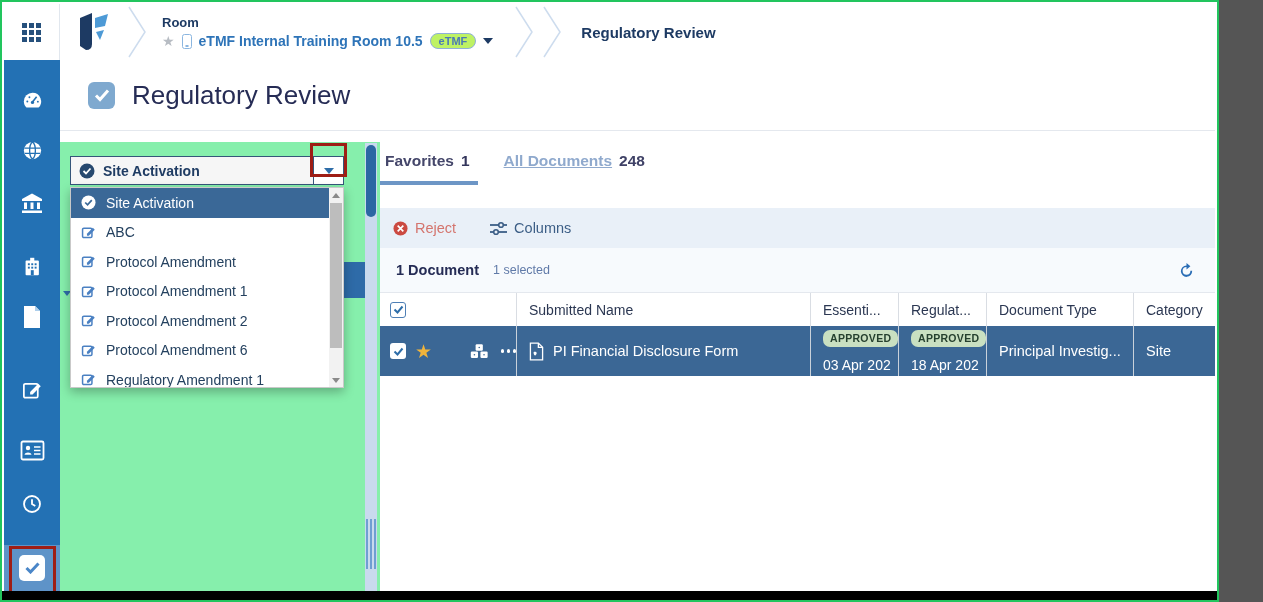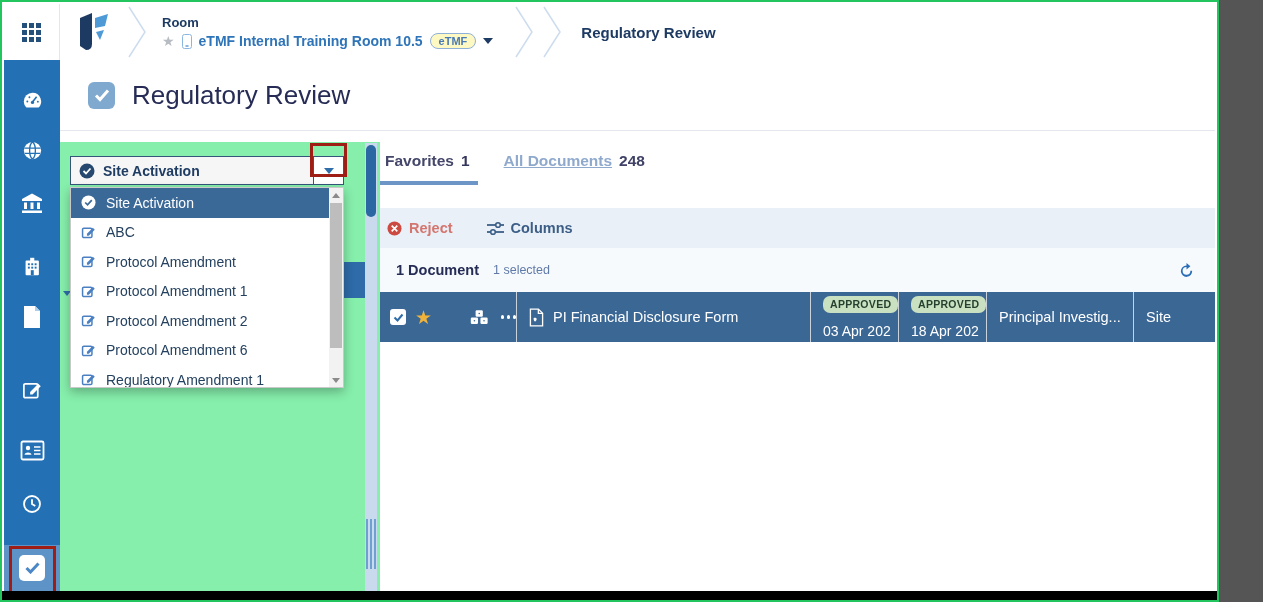--- a/index.html
+++ b/index.html
@@ -13,21 +13,21 @@
   .appgrid i { background:#26507c; display:block; }
   .logo-wrap { width:66px; display:flex; align-items:center; justify-content:center; }
   .chev-sep { align-self:stretch; display:flex; align-items:center; }
   .crumb { display:flex; flex-direction:column; justify-content:center; gap:3px; padding:0 14px; }
   .crumb-label { font-size:13px; font-weight:700; color:#1d3a63; }
   .crumb-line { display:flex; align-items:center; gap:7px; }
   .crumb-link { font-size:14px; font-weight:700; color:#2e74b8; }
   .star-gray { color:#b7bcc3; font-size:14px; line-height:1; }
   .tablet { width:10px; height:15px; border:1.5px solid #8bb6e0; border-radius:2.5px; position:relative; }
   .tablet::after { content:""; position:absolute; bottom:1px; left:50%; transform:translateX(-50%); width:3px; height:1.5px; background:#8bb6e0; }
-  .pill { font-size:11px; font-weight:700; color:#4a7ab5; border:1.5px solid #8fb0d8; background:#fef9c3; border-radius:10px; padding:1px 8px; }
+  .pill { font-size:11px; font-weight:700; color:#4a7ab5; border:1.5px solid #8fb0d8; background:#bef264; border-radius:10px; padding:1px 8px; }
   .caret-down { width:0; height:0; border-left:5px solid transparent; border-right:5px solid transparent; border-top:6px solid #1d3a63; display:inline-block; }
   .caret-down.blue { border-top-color:#2e6da8; }
   .crumb-current { display:flex; align-items:center; padding:0 18px; font-size:15px; font-weight:700; color:#1d3a63; }
 
   
   .sidebar { position:absolute; left:2px; top:58px; bottom:2px; width:56px; background:#2371b4; }
   .side-icon { position:absolute; left:0; width:56px; height:34px; display:flex; align-items:center; justify-content:center; cursor:pointer; }
   .side-active { position:absolute; left:0; width:56px; height:47px; background:#5e93c8; }
   .task-box { width:26px; height:26px; background:#fff; border-radius:5px; display:flex; align-items:center; justify-content:center; }
 
@@ -63,21 +63,21 @@
   .main { position:absolute; left:378px; top:130px; right:2px; bottom:2px; background:#fff; }
   .tabs { position:absolute; left:0; top:20px; display:flex; align-items:center; }
   .tab { display:flex; gap:7px; font-size:15.5px; cursor:pointer; }
   .tab .t-label { font-weight:600; color:#44466a; }
   .tab .t-count { font-weight:700; color:#34365c; }
   .tab.inactive { margin-left:34px; }
   .tab.inactive .t-label { color:#8fa9cd;text-decoration:underline; }
   .tab.inactive .t-count { color:#3f4166; }
   .tab-underline { position:absolute; left:0; top:49px; width:98px; height:4px; background:#6d96c6; }
 
-  .toolbar { position:absolute; left:0; right:0; top:76px; height:40px; background:#e9f0f8; display:flex; align-items:center; gap:34px; padding-left:7px;font-weight:bold; }
+  .toolbar { position:absolute; left:0; right:0; top:76px; height:40px; background:#e9f0f8; display:flex; align-items:center; gap:34px; padding-left:13px; }
   .tool-item { display:flex; align-items:center; gap:7px; font-size:14.5px; cursor:pointer; }
   .tool-item.reject { color:#d4756e; }
   .tool-item.columns { color:#3c5e86; }
 
   .count-band { position:absolute; left:0; right:0; top:116px; height:44px; background:#f7fafd; display:flex; align-items:center; padding-left:16px; }
   .doc-count { font-size:14.5px; font-weight:700; color:#252c55; }
   .sel-count { font-size:12.5px; color:#607aa8; margin-left:14px; }
   .refresh-btn { margin-left:auto; margin-right:20px; cursor:pointer; display:flex; }
 
   .grid-table { position:absolute; left:0; right:0; top:160px; }
@@ -367,20 +367,34 @@
       <span class="doc-count">1 Document</span>
       <span class="sel-count">1 selected</span>
       <span class="refresh-btn">
         <svg width="17" height="17" viewBox="0 0 24 24" fill="#2a6db5">
           <path d="M12 5 V1.5 l5.5 4.5 L12 10.5 V7 a5.5 5.5 0 1 0 5.5 5.5 h2.5 A8 8 0 1 1 12 5 Z"></path>
         </svg>
       </span>
     </div>
 
     <div class="grid-table">
+      <div class="g-row g-header">
+        <div class="cell icons">
+          <span class="checkbox bordered">
+            <svg width="11" height="9" viewBox="0 0 11 9">
+                <polyline points="1.5,4.5 4.5,7.5 9.5,1.5" fill="none" stroke="#2e6da8" stroke-width="2"></polyline>
+              </svg>
+          </span>
+        </div>
+        <div class="cell">Submitted Name</div>
+        <div class="cell">Essenti...</div>
+        <div class="cell">Regulat...</div>
+        <div class="cell">Document Type</div>
+        <div class="cell">Category</div>
+      </div>
 
       <div class="g-row g-datarow">
         <div class="cell icons">
           <span class="checkbox">
             <svg width="11" height="9" viewBox="0 0 11 9">
                 <polyline points="1.5,4.5 4.5,7.5 9.5,1.5" fill="none" stroke="#2e6da8" stroke-width="2"></polyline>
               </svg>
           </span>
           <span class="star-gold">★</span>
           <svg width="23" height="19" viewBox="0 0 23 19" style="margin-left:38px;">

